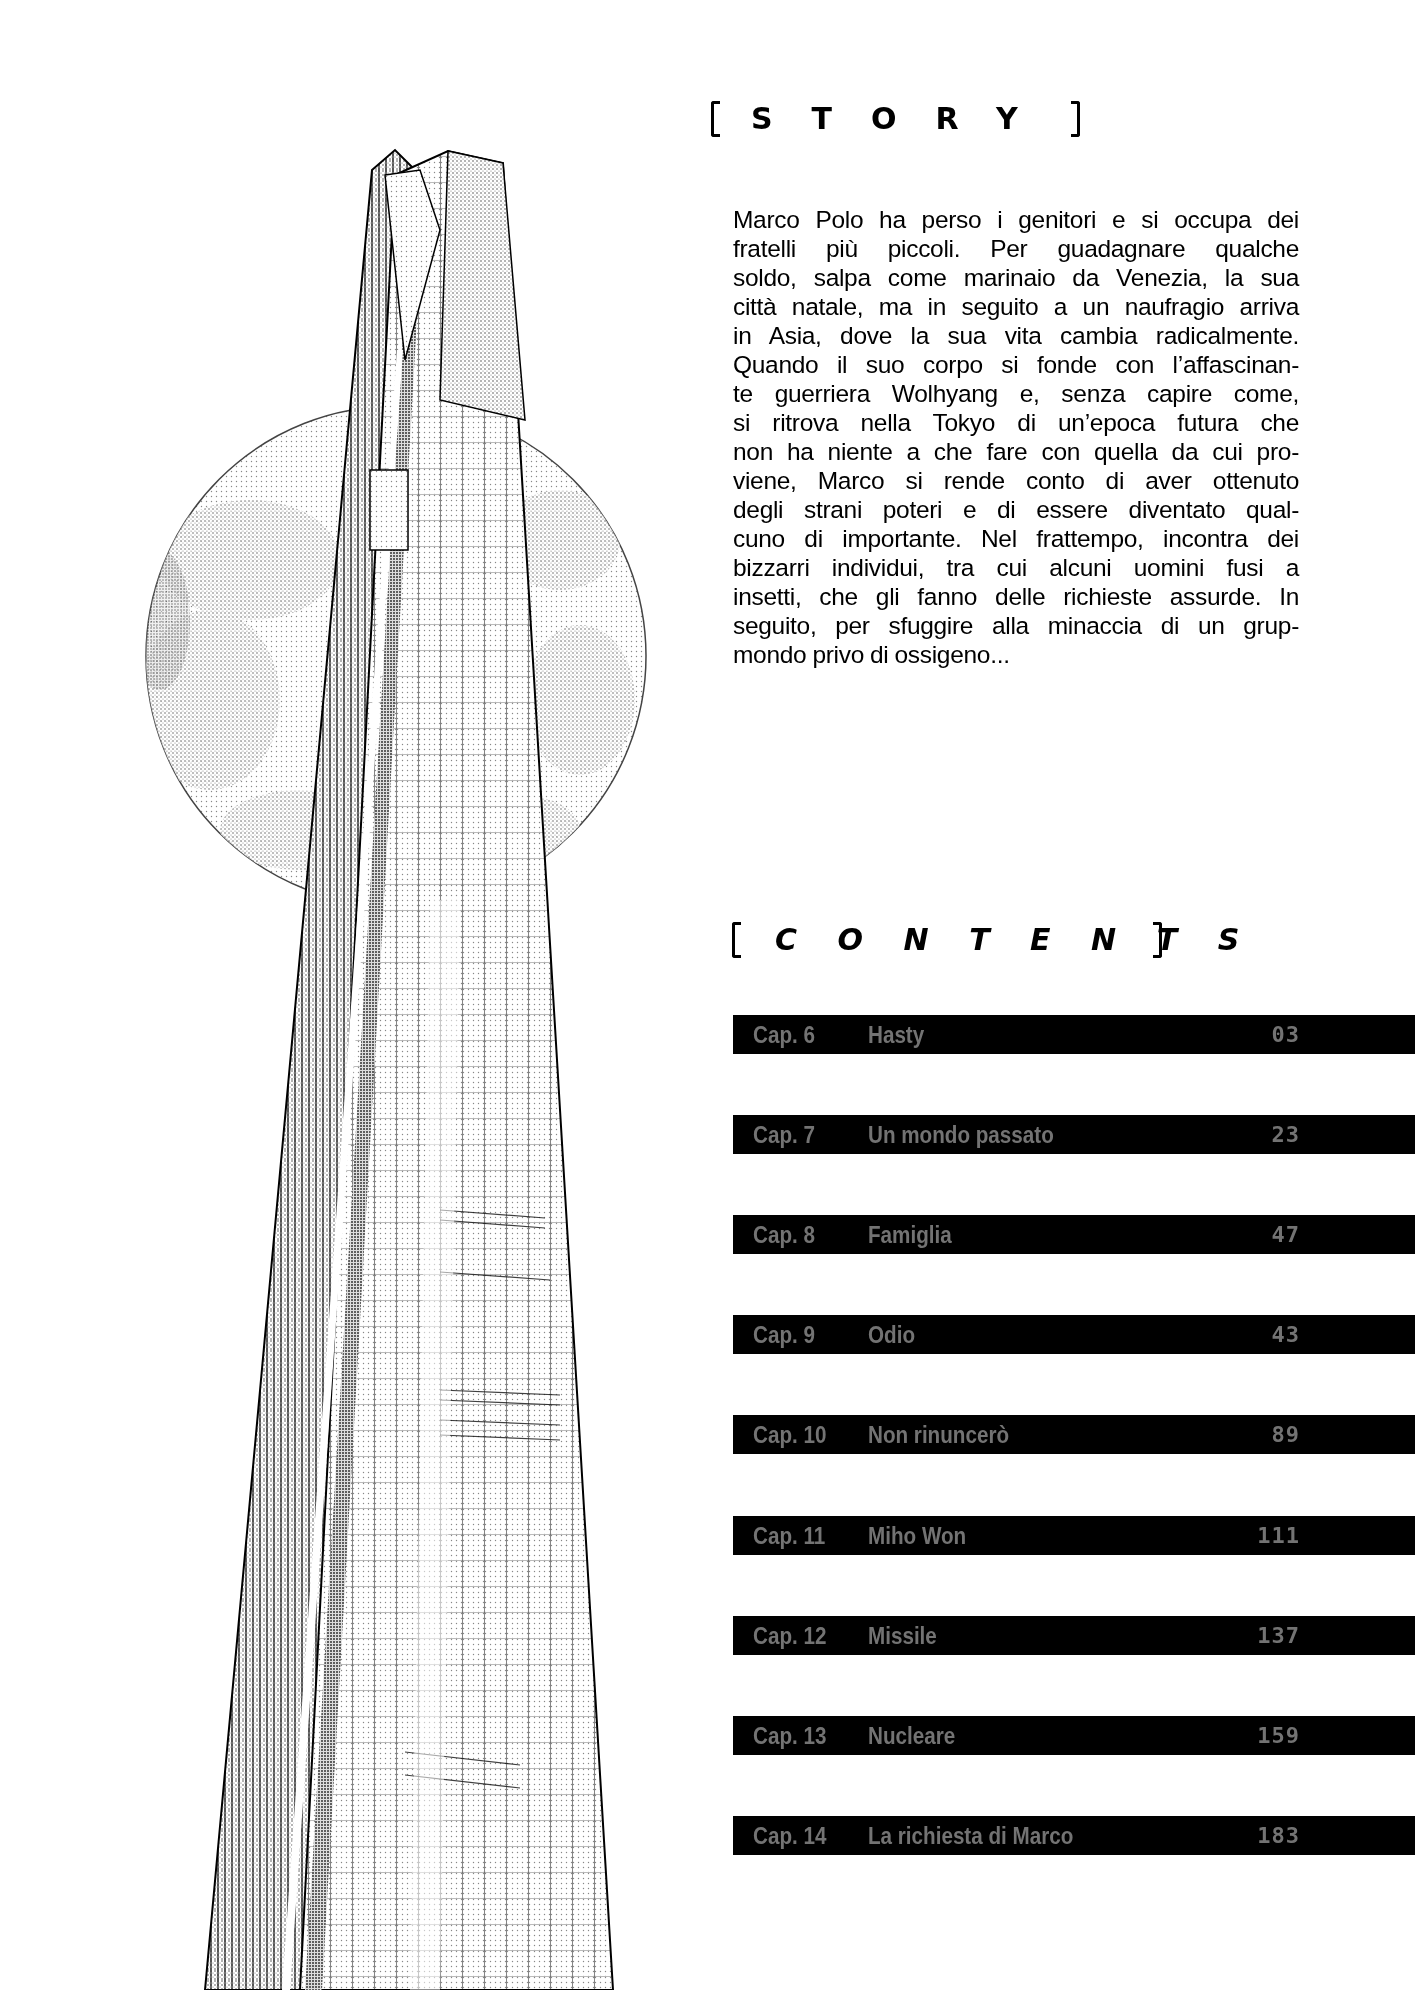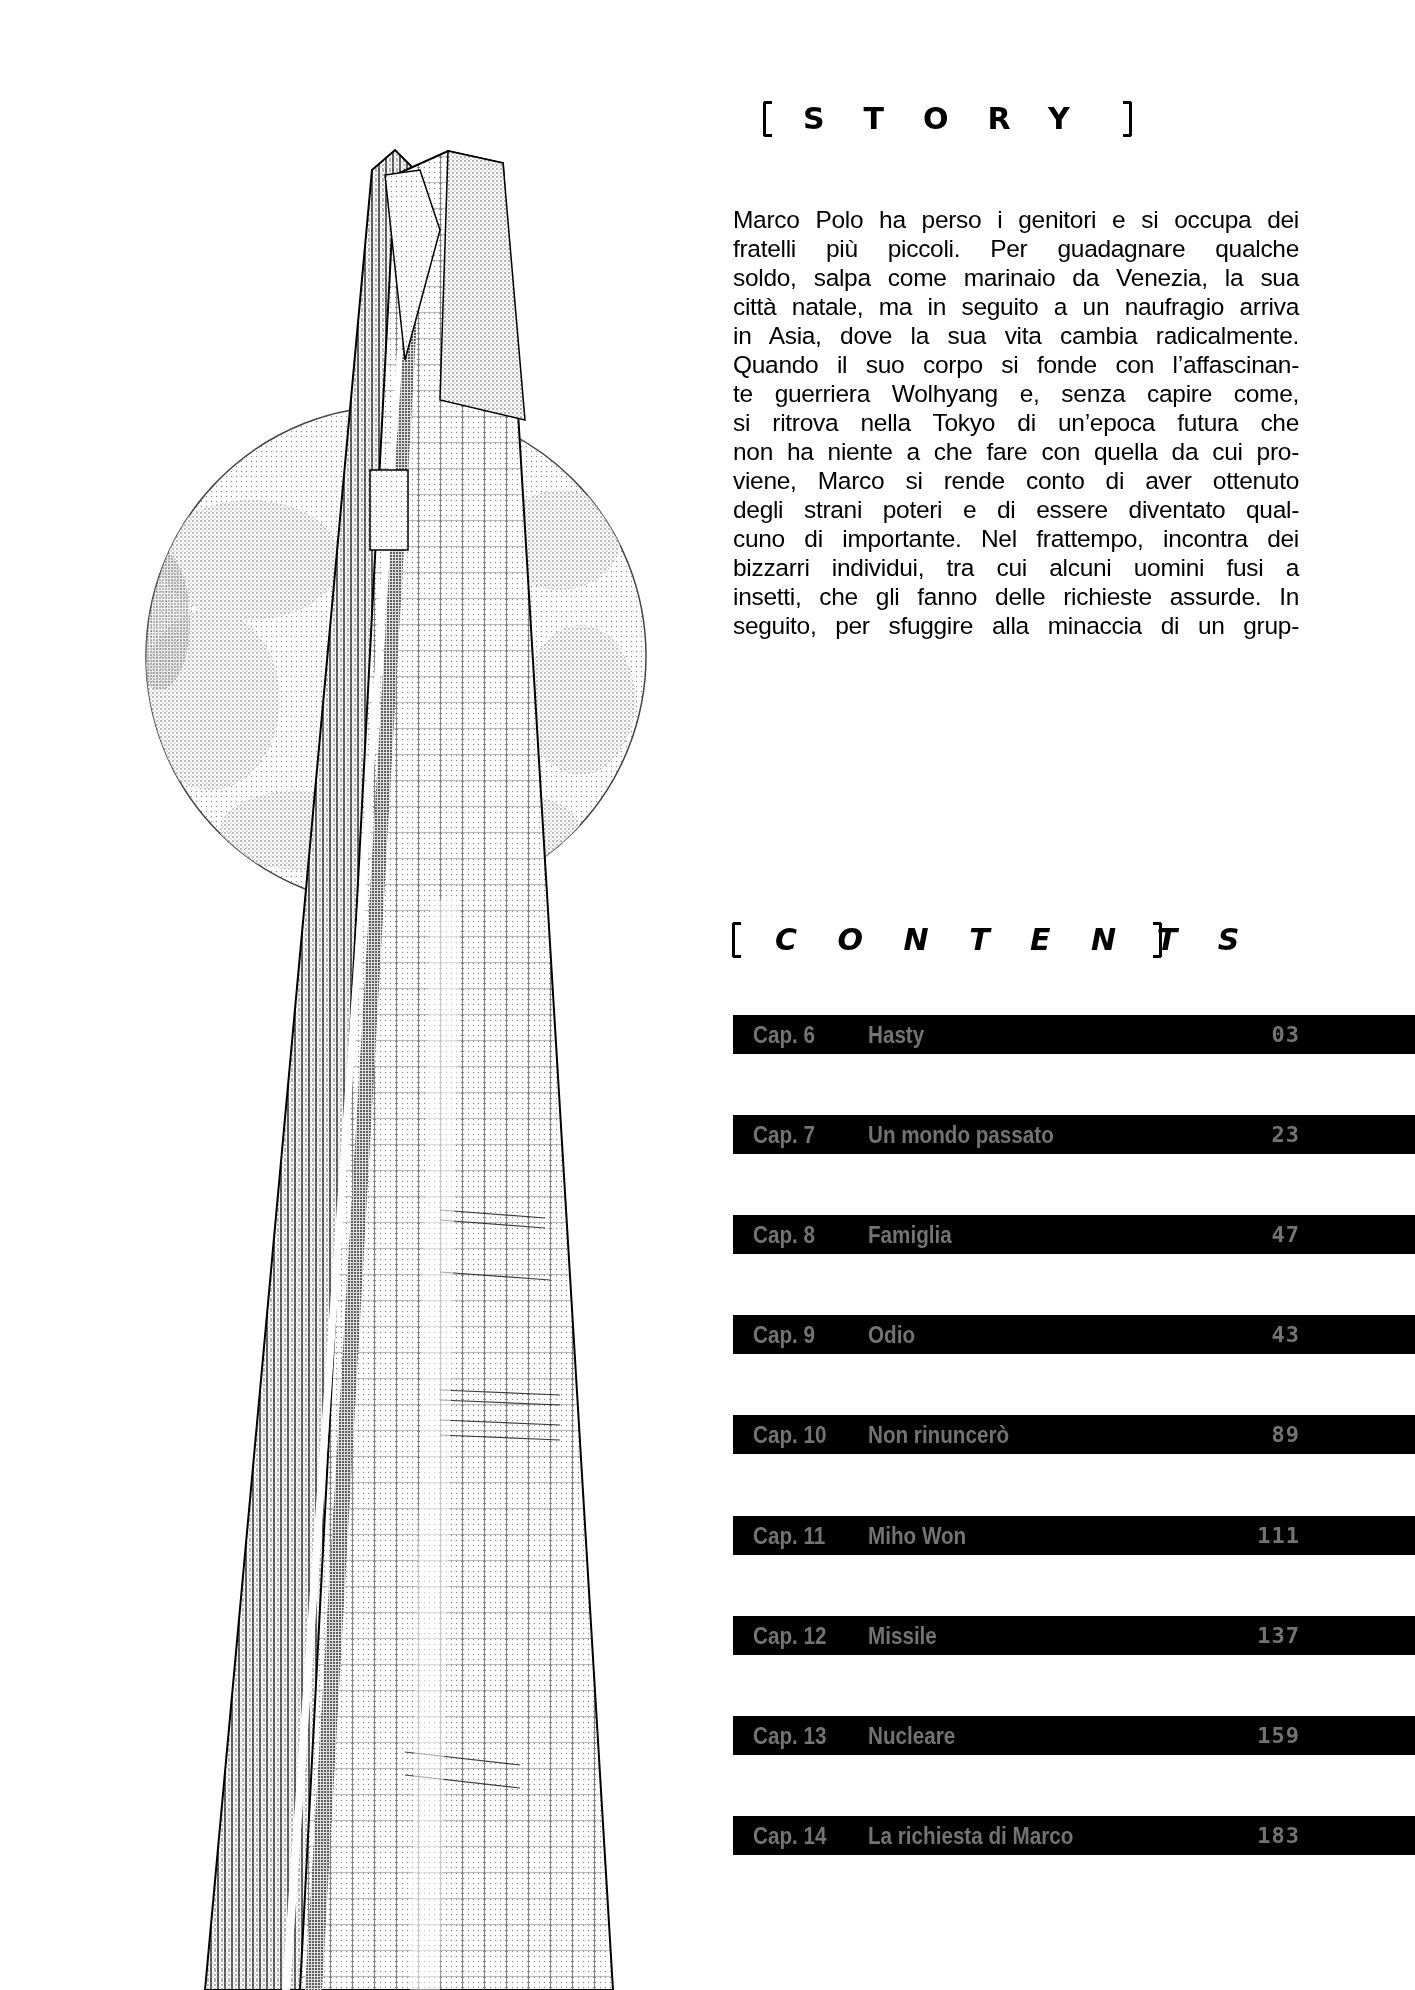--- a/index.html
+++ b/index.html
@@ -3,21 +3,21 @@
 <meta charset="utf-8">
 <style>
   html, body { margin:0; padding:0; background:#ffffff; }
   body { width:1415px; height:1990px; position:relative; overflow:hidden; font-family:"Liberation Sans", sans-serif; color:#000; }
   .art { position:absolute; left:0; top:0; width:720px; height:1990px; }
   .section-title { position:absolute; display:flex; align-items:center; height:36px; }
   .bracket { position:absolute; top:0; width:9px; height:36px; border-top:3px solid #000; border-bottom:3px solid #000; box-sizing:border-box; }
   .bracket.left { border-left:3px solid #000; border-radius:3px 0 0 3px; }
   .bracket.right { border-right:3px solid #000; border-radius:0 3px 3px 0; }
   .title-letters { position:absolute; top:0; height:36px; display:flex; align-items:center; font-family:"DejaVu Sans", sans-serif; font-weight:bold; font-size:30px; line-height:36px; }
-  .story-title { left:763px; top:101px; width:370px; }
+  .story-title { left:711px; top:101px; width:370px; }
   .story-title .bracket.right { left:1093px; left:360px; }
   .story-title .title-letters { left:40px; letter-spacing:39px; }
   .contents-title { left:732px; top:922px; width:430px;font-style:italic; }
   .contents-title .bracket.right { left:421px; }
   .contents-title .title-letters { left:43px; letter-spacing:40.5px; }
   .story-text { position:absolute; left:733px; top:205px; width:566px; font-family:"Liberation Sans", sans-serif; font-weight:normal; font-size:24.5px; line-height:29px; text-align:justify; letter-spacing:-0.3px; word-spacing:-0.5px; hyphens:manual; }
   .story-text span.line { display:block; text-align:justify; text-align-last:justify; white-space:nowrap; }
   .story-text span.line.last { text-align-last:left; }
   .toc { position:absolute; left:733px; top:1015px; width:682px; }
   .toc-row { position:absolute; left:0; width:682px; height:39px; background:#000; color:#737373; }
@@ -117,20 +117,21 @@
   <span class="line">Quando il suo corpo si fonde con l’affascinan-</span>
   <span class="line">te guerriera Wolhyang e, senza capire come,</span>
   <span class="line">si ritrova nella Tokyo di un’epoca futura che</span>
   <span class="line">non ha niente a che fare con quella da cui pro-</span>
   <span class="line">viene, Marco si rende conto di aver ottenuto</span>
   <span class="line">degli strani poteri e di essere diventato qual-</span>
   <span class="line">cuno di importante. Nel frattempo, incontra dei</span>
   <span class="line">bizzarri individui, tra cui alcuni uomini fusi a</span>
   <span class="line">insetti, che gli fanno delle richieste assurde. In</span>
   <span class="line">seguito, per sfuggire alla minaccia di un grup-</span>
+  <span class="line last">mondo privo di ossigeno...</span>
 </div>
 
 <div class="section-title contents-title">
   <span class="bracket left" style="left:0"></span>
   <span class="title-letters">CONTENTS</span>
   <span class="bracket right"></span>
 </div>
 
 <div class="toc">
   <div class="toc-row" style="top:0px">

